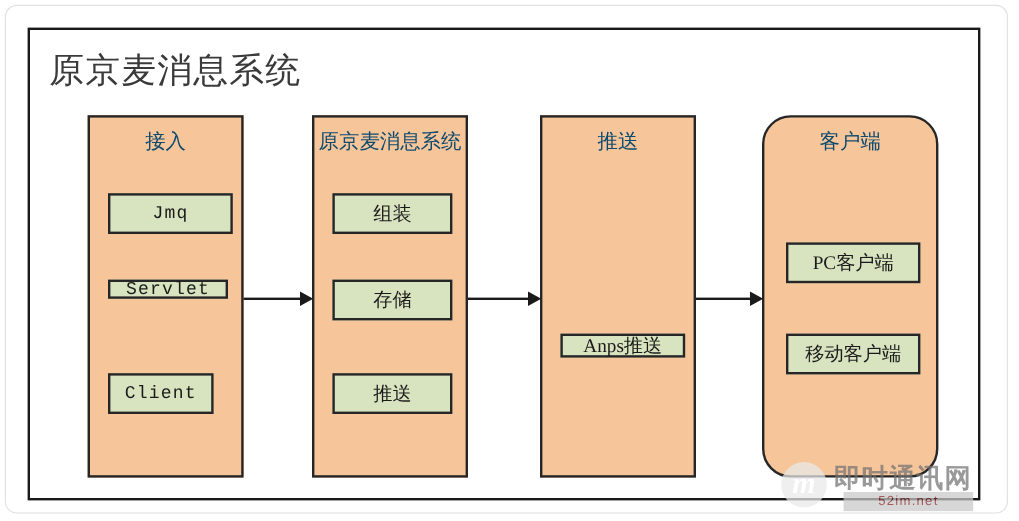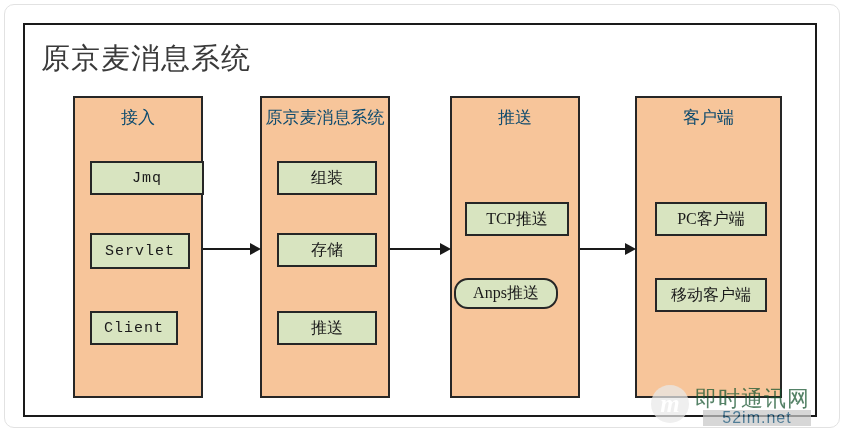--- a/index.html
+++ b/index.html
@@ -133,71 +133,70 @@
     font-weight: bold;
     display: flex;
     align-items: center;
     justify-content: center;
   }
   #watermark .wm-name {
     position: absolute;
     left: 44px;
     top: 1px;
     font-family: "Liberation Sans", sans-serif;
-    font-weight: normal;
+    font-weight: bold;
     font-size: 22px;
-    color: #14532d;
+    color: #737373;
     letter-spacing: 1px;
     white-space: nowrap;
   }
   #watermark .wm-site {
     position: absolute;
     left: 52px;
     top: 27px;
     width: 108px;
     height: 16px;
     background: #c9c9c9;
-    color: #0c4a6e;
+    color: #7f1d1d;
     font-family: "Liberation Sans", sans-serif;
-    font-size: 16px;
+    font-size: 11px;
     text-align: center;
     line-height: 16px;
     letter-spacing: 1px;
   }
 </style>
 </head>
 <body>
 
 <div id="outer-card">
 
   <div id="diagram-frame">
 
     <div id="diagram-title">原京麦消息系统</div>
 
     <div class="column-box" style="left:48px; top:71px; width:130px; height:302px;">
       <div class="column-title">接入</div>
-      <div class="item-box mono" style="left:15px; top:63px; width:114px; height:34px;">Jmq</div>
-      <div class="item-box mono" style="left:15px; top:135px; width:100px; height:36px;">Servlet</div>
+      <div class="item-box mono" style="left:15px; top:63px; width:104px; height:34px;">Jmq</div>
+      <div class="item-box mono" style="left:15px; top:135px; width:100px; height:16px;">Servlet</div>
       <div class="item-box mono" style="left:15px; top:213px; width:88px; height:34px;">Client</div>
     </div>
 
     <div class="column-box" style="left:235px; top:71px; width:130px; height:302px;">
       <div class="column-title">原京麦消息系统</div>
       <div class="item-box" style="left:15px; top:63px; width:100px; height:34px;text-align:center;">组装</div>
       <div class="item-box" style="left:15px; top:135px; width:100px; height:34px;">存储</div>
       <div class="item-box" style="left:15px; top:213px; width:100px; height:34px;">推送</div>
     </div>
 
     <div class="column-box" style="left:425px; top:71px; width:130px; height:302px;">
       <div class="column-title">推送</div>
-      <div class="item-box" style="left:13px; top:104px; width:104px; height:34px;">TCP推送</div>
-      <div class="item-box" style="left:2px; top:180px; width:104px; height:31px;border-radius:14px;">Anps推送</div>
-    </div>
-
-    <div class="column-box" style="left:610px; top:71px; width:147px; height:302px;">
+      <div class="item-box" style="left:15px; top:180px; width:104px; height:20px;">Anps推送</div>
+    </div>
+
+    <div class="column-box" style="left:610px; top:71px; width:147px; height:302px;border-radius:24px;">
       <div class="column-title">客户端</div>
       <div class="item-box" style="left:18px; top:180px; width:112px; height:34px;">移动客户端</div>
       <div class="item-box" style="left:18px; top:104px; width:112px; height:34px;">PC客户端</div>
     </div>
 
     <div class="arrow" style="left:178px; top:218px; width:58px;">
       <div class="shaft" style="width:47px;"></div>
       <div class="head" style="left:47px;"></div>
     </div>
 

